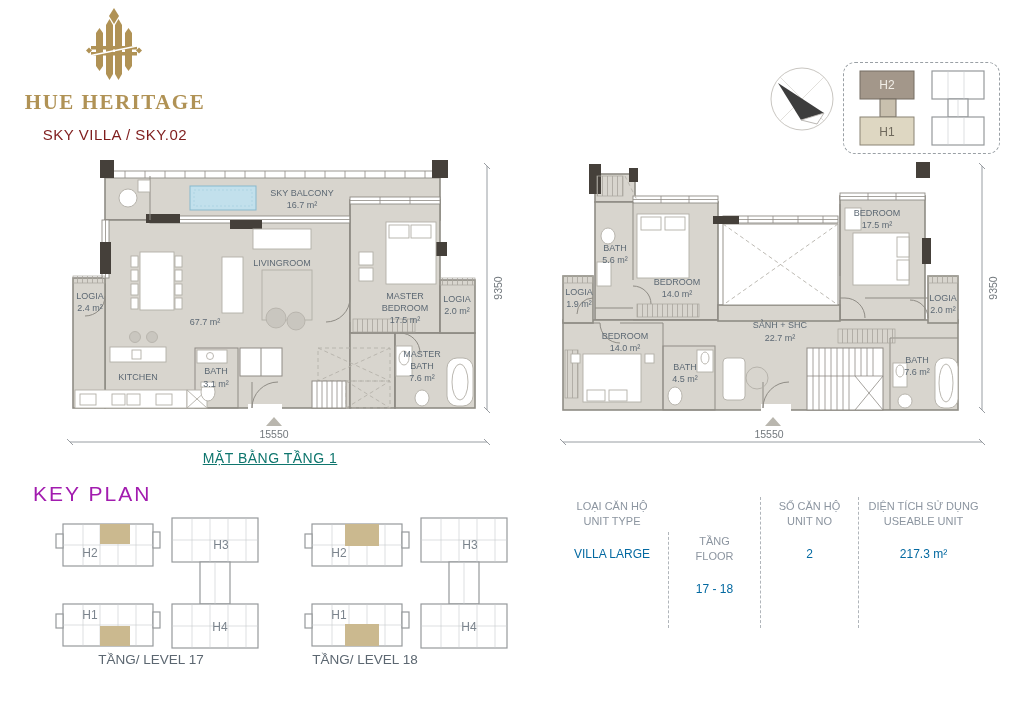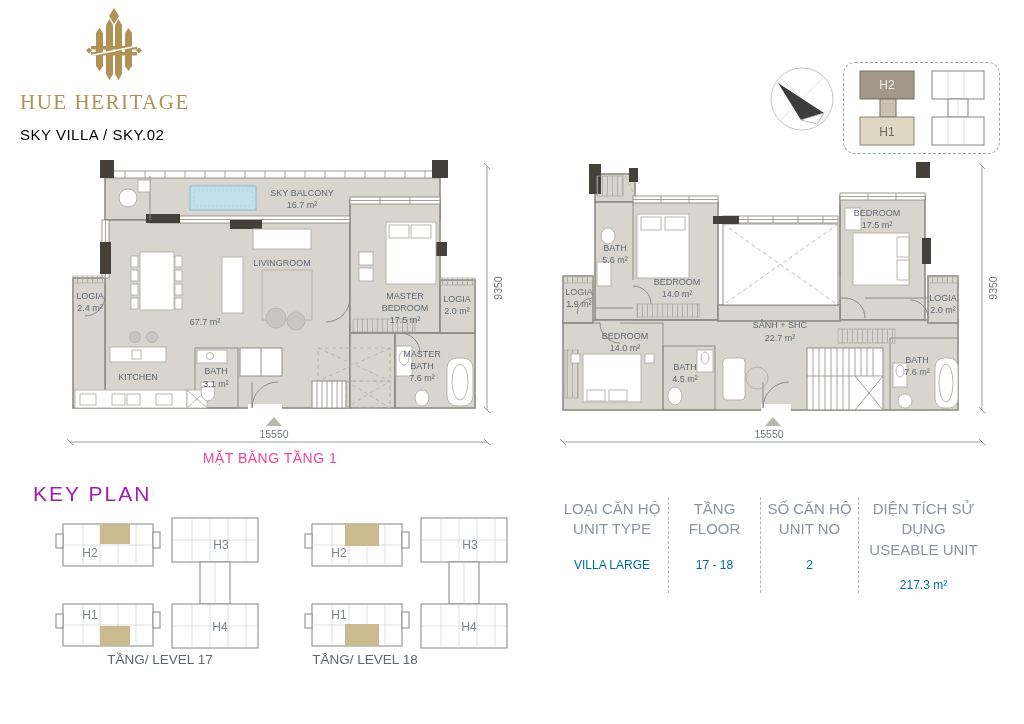--- a/index.html
+++ b/index.html
@@ -1,61 +1,61 @@
 <!DOCTYPE html>
 <html><head>
 <meta charset="utf-8">
 <style>
   html,body{margin:0;padding:0;background:#fff;}
   .canvas{position:relative;width:1024px;height:724px;background:#ffffff;overflow:hidden;
           font-family:"Liberation Sans",sans-serif;}
   .abs{position:absolute;}
 
   
-  .wordmark{font-family:"Liberation Serif",serif;font-weight:400;font-size:21px;
-            letter-spacing:1.5px;color:#b09255;width:190px;}
-  .subtitle{font-size:15px;color:#000000;letter-spacing:.5px;width:190px;}
+  .wordmark{font-family:"Liberation Serif",serif;font-weight:700;font-size:21px;
+            letter-spacing:1.5px;color:#b09255;text-align:center;width:190px;}
+  .subtitle{font-size:15px;color:#7f1d1d;letter-spacing:.5px;text-align:center;width:190px;}
 
   
   .floor{fill:#d8d5ce;stroke:#8f8c85;stroke-width:1.6;}
   .room-line{stroke:#8f8c85;stroke-width:1;fill:none;}
   .white-room{fill:#ffffff;stroke:#8f8c85;stroke-width:1;}
   .furn{fill:#ffffff;stroke:#b2afa7;stroke-width:.9;}
   .furn-fill{fill:#c9c6bf;stroke:#b2afa7;stroke-width:.8;}
   .furn-line{stroke:#b2afa7;stroke-width:.9;fill:none;}
   .dark{fill:#45403a;}
   .dash{stroke:#b5b2aa;stroke-width:.9;fill:none;stroke-dasharray:4 3;}
   .win{fill:#ffffff;stroke:#8f8c85;stroke-width:.9;}
   .tick{stroke:#8f8c85;stroke-width:.8;fill:none;}
   .rlabel{fill:#5d6974;font-size:9px;font-family:"Liberation Sans",sans-serif;text-anchor:middle;}
   .dim{fill:#73797e;font-size:10.5px;font-family:"Liberation Sans",sans-serif;text-anchor:middle;}
   .dimline{stroke:#8d9297;stroke-width:.9;fill:none;}
   .tri{fill:#b9b6ae;}
   .pool{fill:#c2e0ec;stroke:#88b9cd;stroke-width:1;}
 
-  .plan-caption{font-size:14px;color:#ec4899;letter-spacing:.5px;text-align:center;width:400px;}
+  .plan-caption{font-size:14px;color:#0f766e;letter-spacing:.5px;text-align:center;width:400px;text-decoration:underline;}
 
   
   .keyplan-title{font-size:21px;color:#a21caf;letter-spacing:2px;}
   .kp-slab{fill:#ffffff;stroke:#96999c;stroke-width:1.2;}
   .kp-part{stroke:#c6c9cc;stroke-width:.6;fill:none;}
   .kp-hl{fill:#cbb98f;}
   .kp-label{fill:#7b848d;font-size:12px;text-anchor:middle;font-family:"Liberation Sans",sans-serif;}
   .level-caption{font-size:13.5px;color:#5c6771;text-align:center;width:230px;}
 
   
   .minikey{border:1.6px dashed #9aa0a5;border-radius:12px;width:157px;height:92px;box-sizing:border-box;}
 
   
   .info-table{display:flex;width:432px;}
   .info-col{text-align:center;padding:2px 4px 0 4px;box-sizing:border-box;min-height:96px;}
   .info-col + .info-col{border-left:1px dashed #b0b5ba;}
-  .hdr{font-size:15px;color:#8c95a0;line-height:1.35;}
+  .hdr{font-size:11px;color:#8c95a0;line-height:1.35;}
   .val{font-size:12px;color:#0369a1;margin-top:18px;}
-  .c1{width:112px;} .c2{width:92px;} .c3{width:98px;} .c4{width:130px;}
+  .c1{width:112px;} .c2{width:92px;margin-top:35px;} .c3{width:98px;} .c4{width:130px;}
 
   .disclaimer{font-size:12.5px;color:#606b79;line-height:1.55;width:445px;}
 </style>
 </head>
 <body>
 
 <div class="canvas">
 
   <svg class="abs" style="left:82px;top:8px" width="64" height="80" viewBox="0 0 60 80">
     <g fill="#b09255">
@@ -385,21 +385,21 @@
       <rect class="kp-slab" x="134" y="2" width="86" height="44"></rect>
       <rect class="kp-slab" x="162" y="46" width="30" height="42"></rect>
       <rect class="kp-slab" x="134" y="88" width="86" height="44"></rect>
       <path class="kp-part" d="M154 2V46 M172 2V46 M190 2V46 M208 2V46 M134 24H220 M154 88V132 M172 88V132 M190 88V132 M208 88V132 M134 110H220 M177 46V88"></path>
       <text class="kp-label" x="52" y="41">H2</text>
       <text class="kp-label" x="183" y="33">H3</text>
       <text class="kp-label" x="52" y="103">H1</text>
       <text class="kp-label" x="182" y="115">H4</text>
     </g>
   </svg>
-  <div class="abs level-caption" style="left:45px;top:652px">TẦNG/ LEVEL 17</div>
+  <div class="abs level-caption" style="left:36px;top:652px">TẦNG/ LEVEL 17</div>
 
   <svg class="abs" style="left:287px;top:516px" width="230" height="140" viewBox="0 0 230 140">
     <g>
       <rect class="kp-slab" x="25" y="8" width="90" height="42"></rect>
       <rect class="kp-slab" x="18" y="18" width="7" height="14"></rect>
       <rect class="kp-slab" x="115" y="16" width="7" height="16"></rect>
       <path class="kp-part" d="M45 8V50 M62 8V50 M80 8V50 M98 8V50 M25 29H115"></path>
       <rect class="kp-hl" x="58" y="8" width="34" height="22"></rect>
       <rect class="kp-slab" x="25" y="88" width="90" height="42"></rect>
       <rect class="kp-slab" x="18" y="98" width="7" height="14"></rect>

